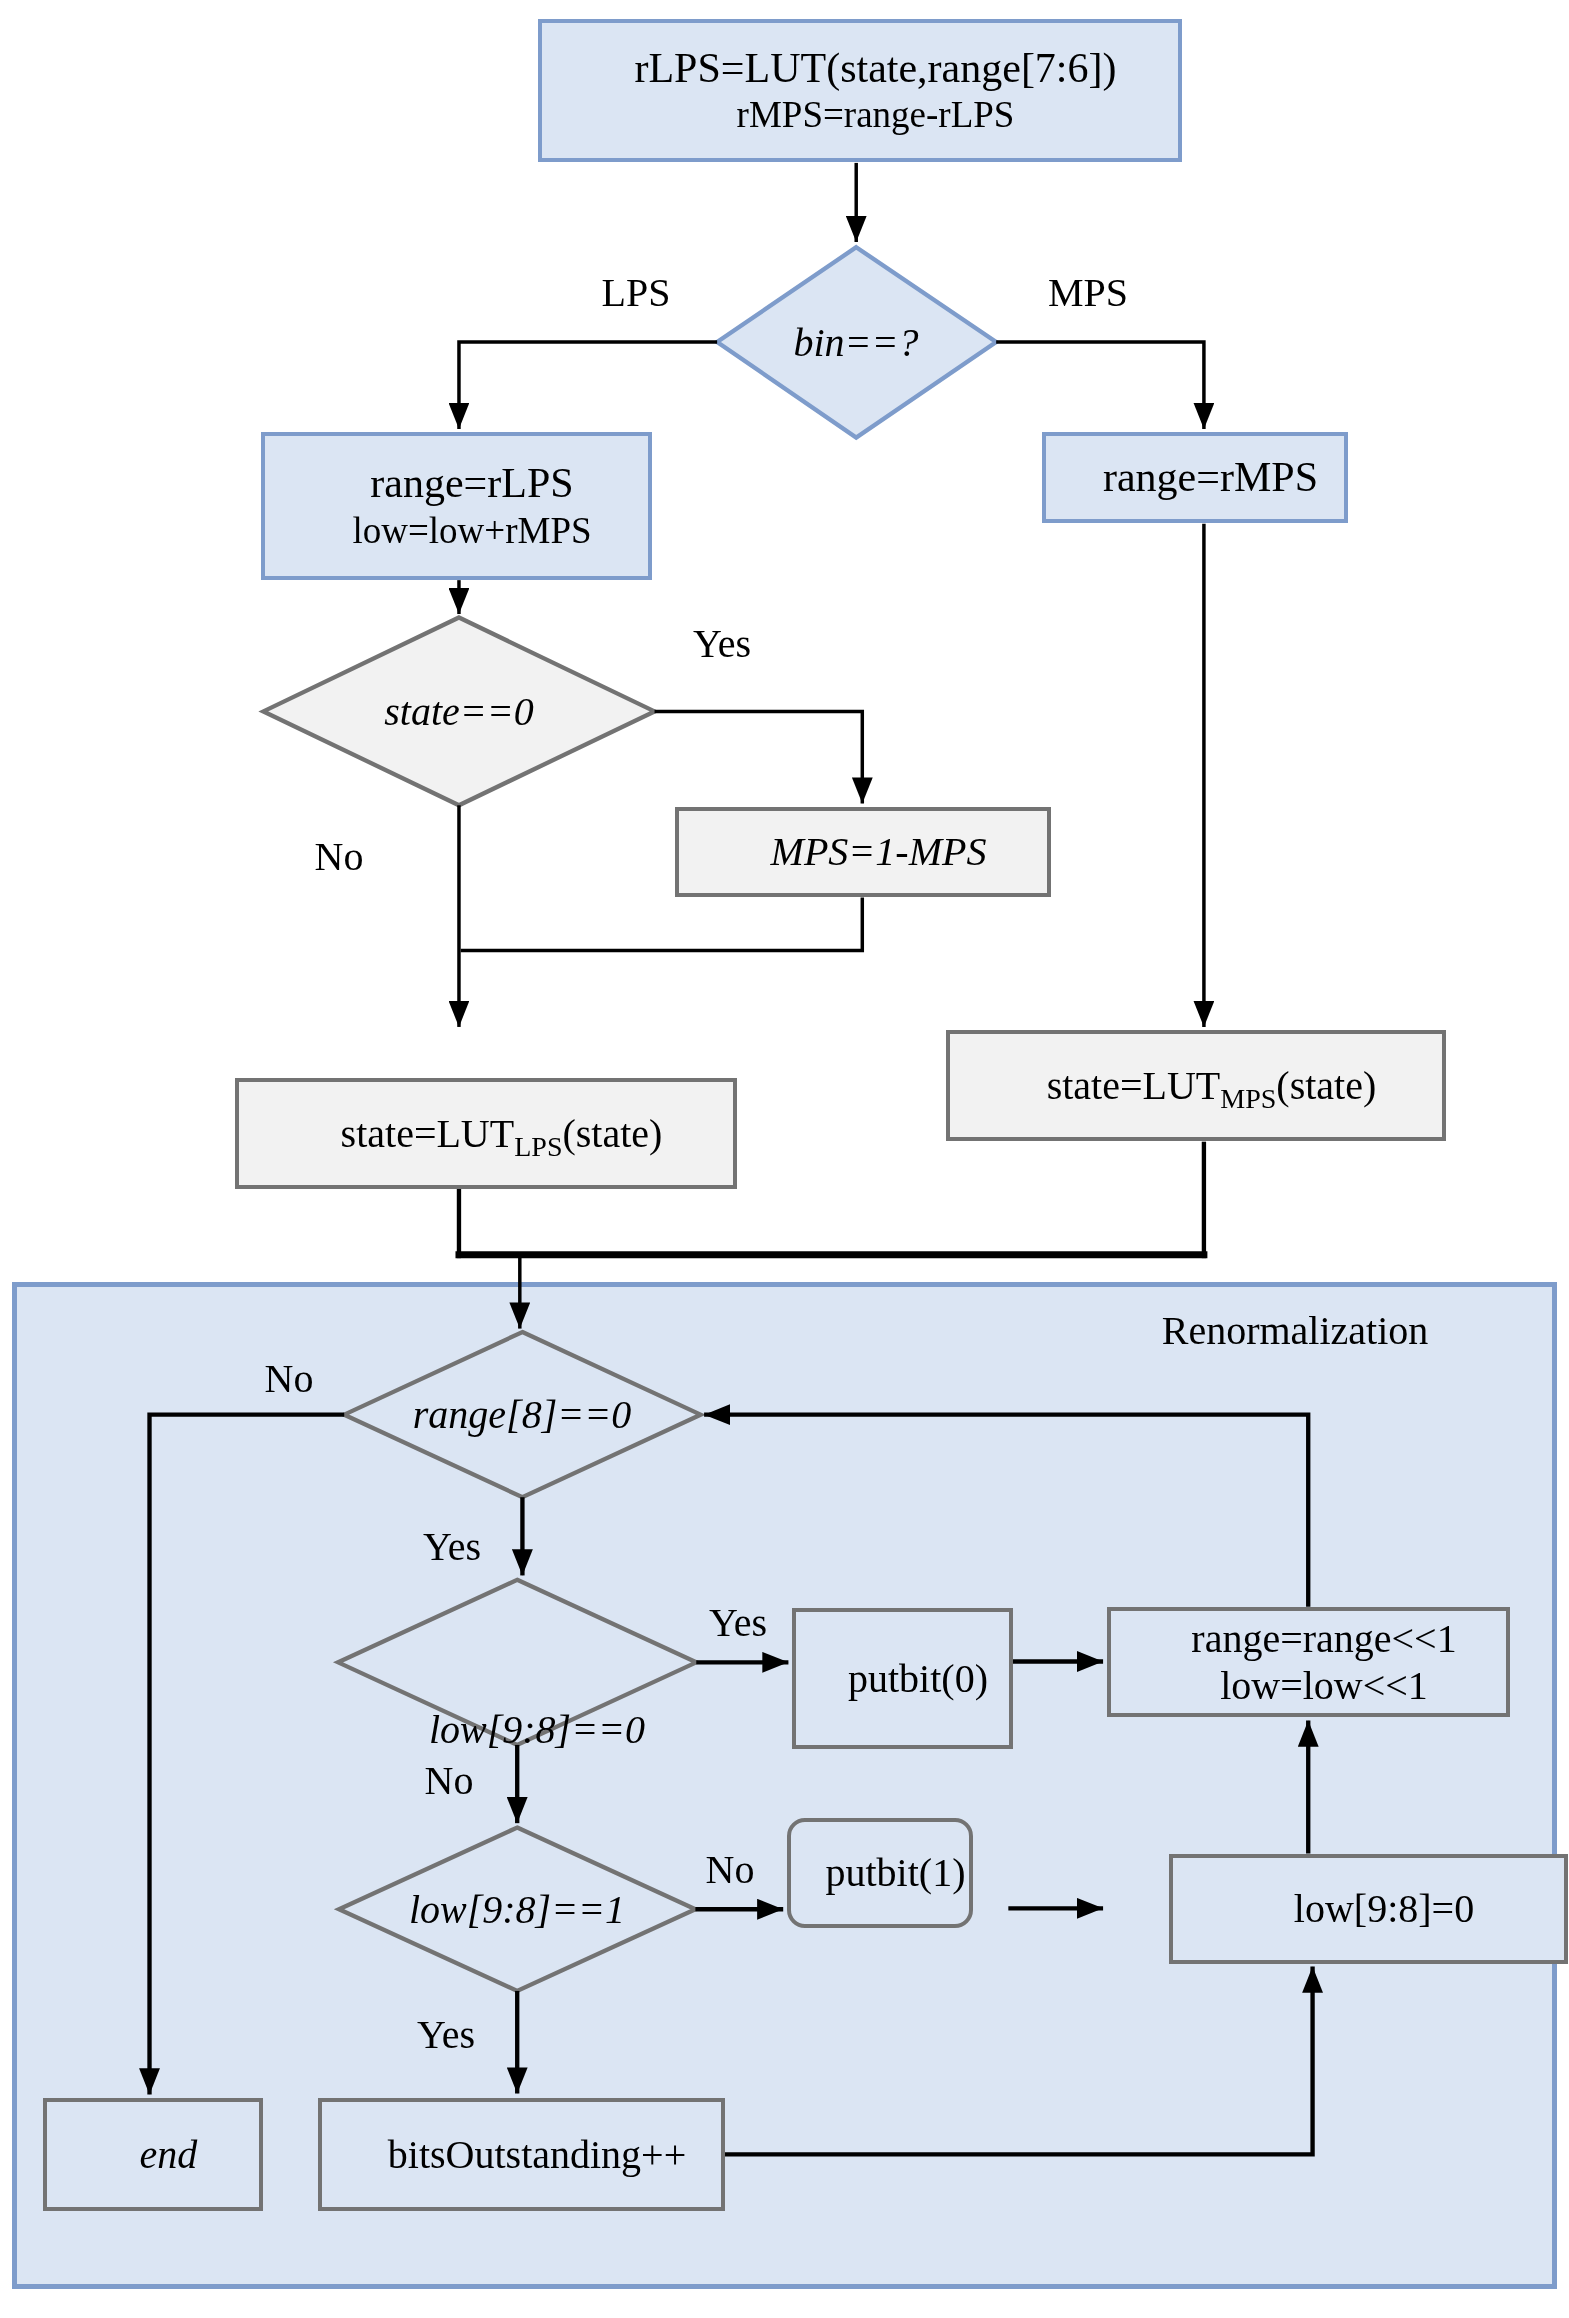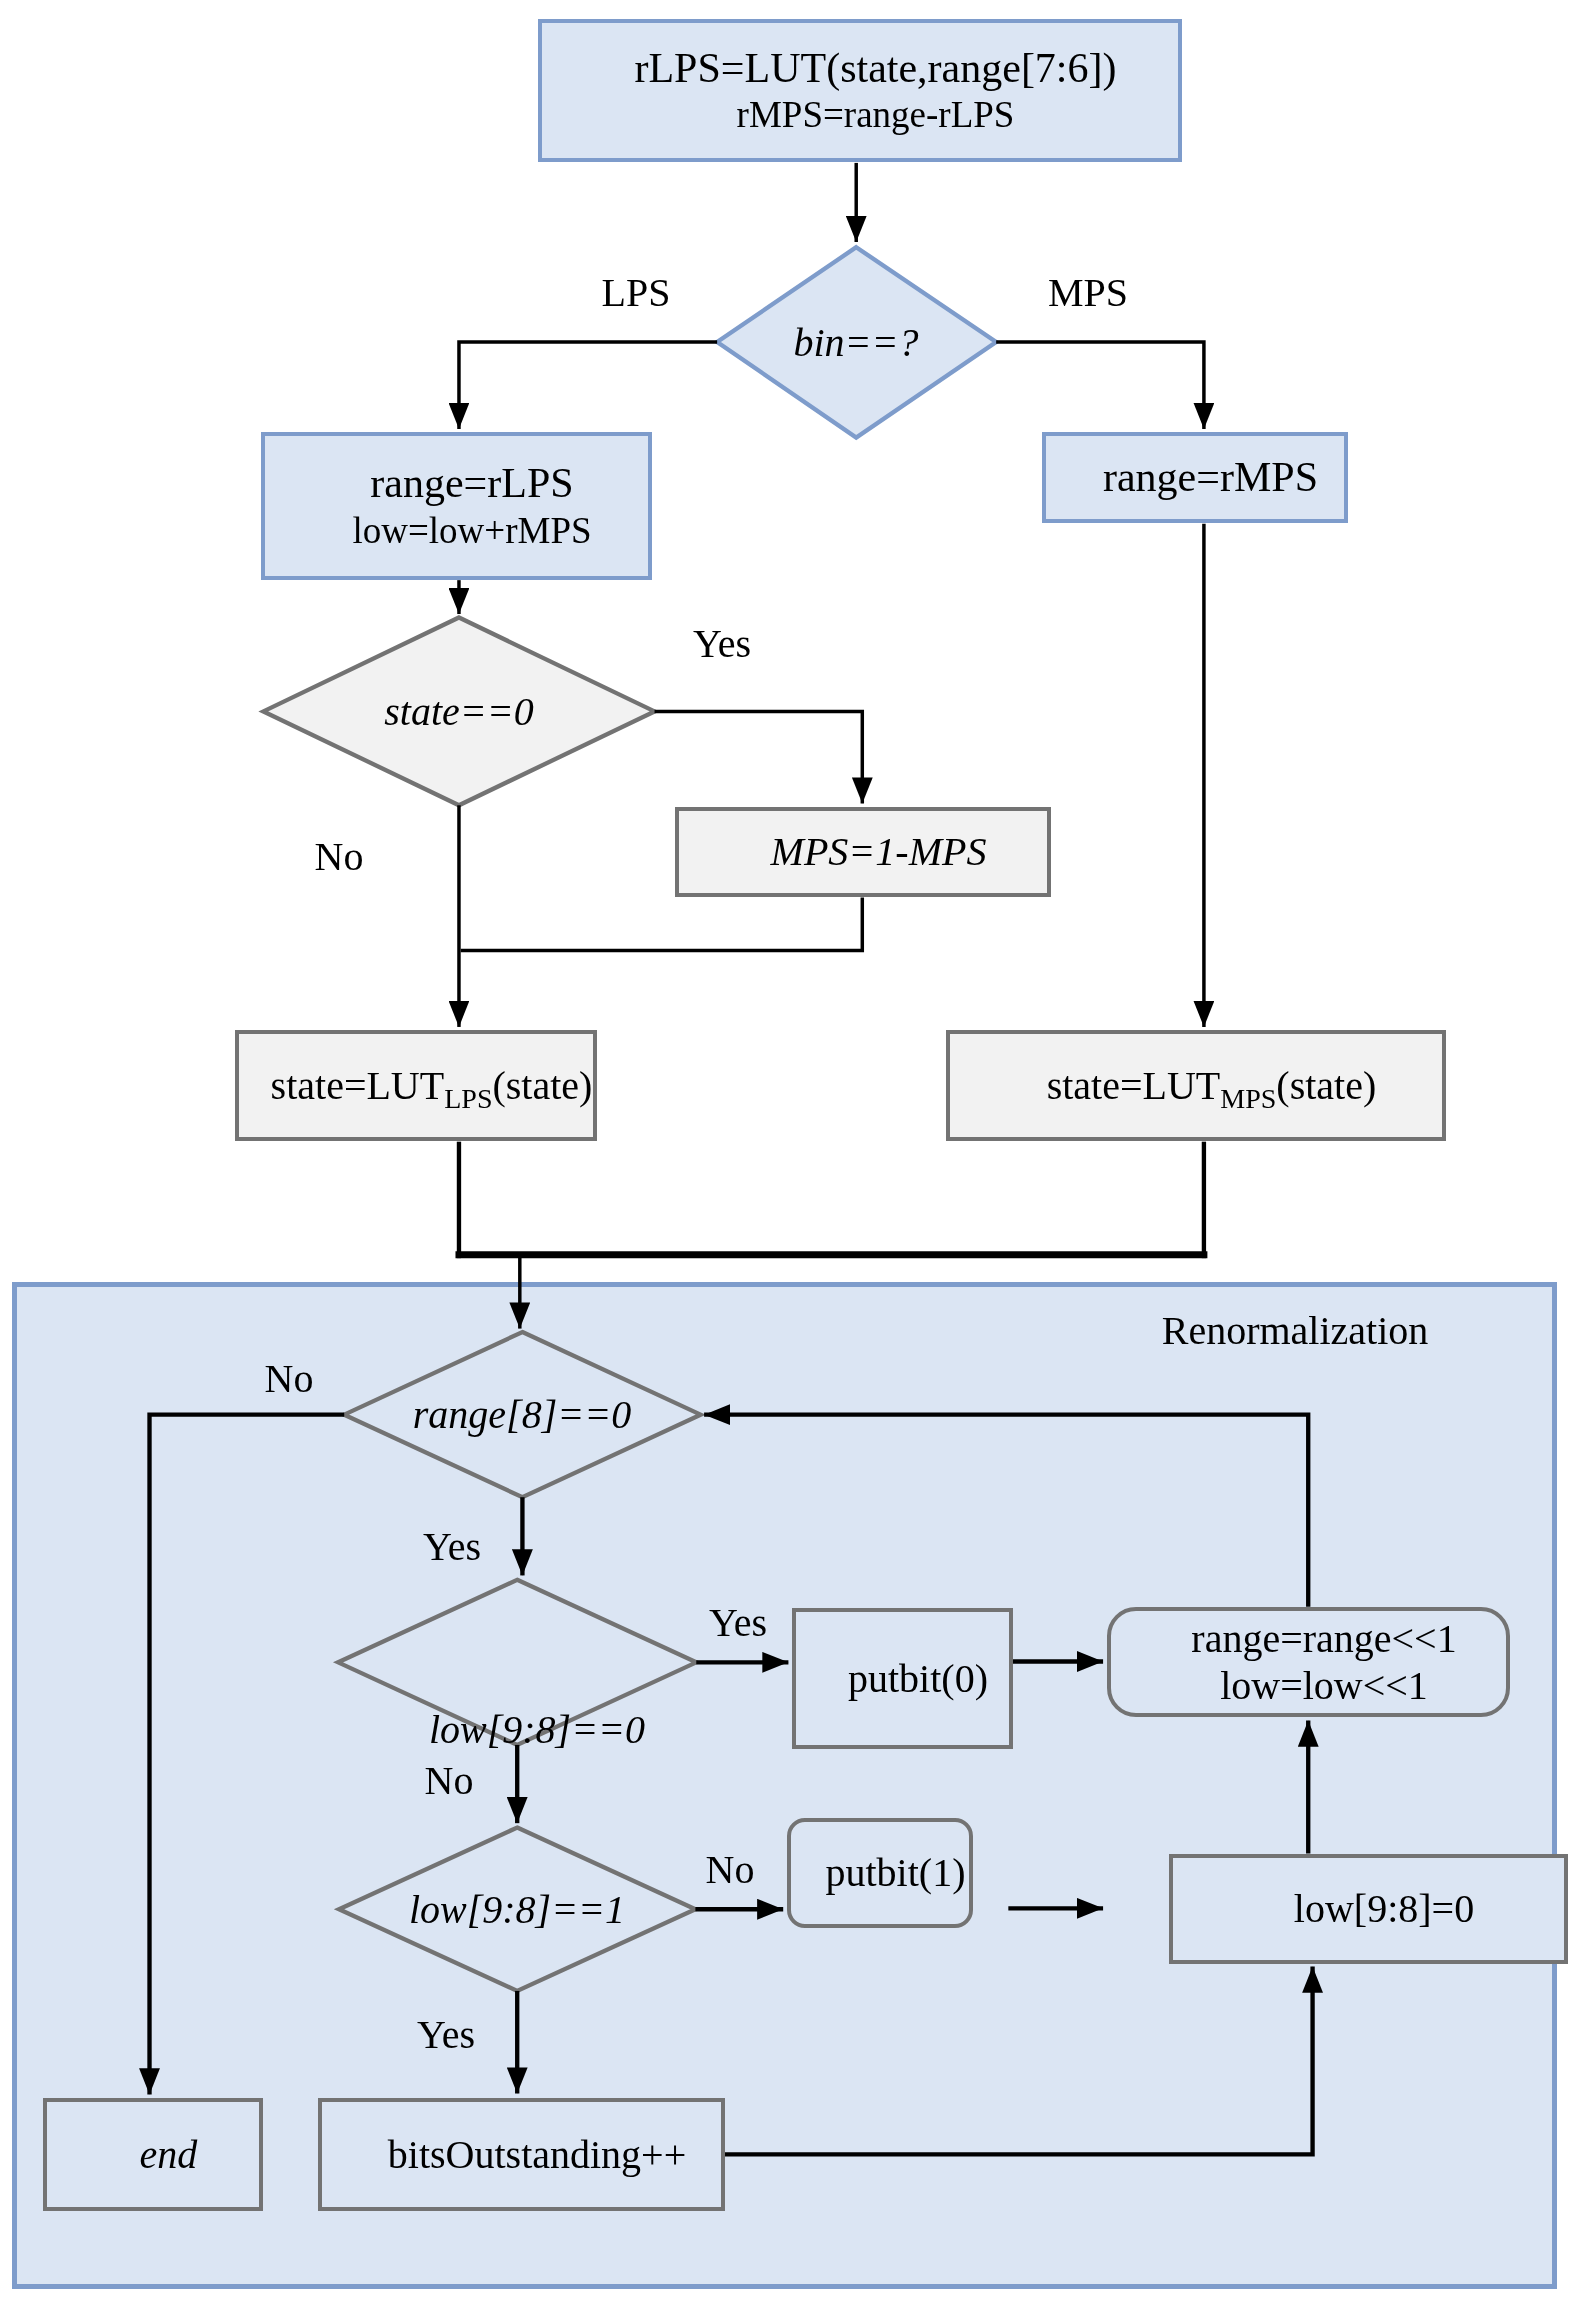--- a/index.html
+++ b/index.html
@@ -102,33 +102,33 @@
 
   <div class="node box-blue" style="left:261px;top:432px;width:391px;height:148px;">
     <div class="t48">range=rLPS</div>
     <div class="t42">low=low+rMPS</div>
   </div>
 
   <div class="node box-gray t46" style="left:675px;top:807px;width:376px;height:90px;font-style:italic;">
     <div>MPS=1-MPS</div>
   </div>
 
-  <div class="node box-gray t46" style="left:235px;top:1030px;width:362px;height:111px;text-align:center;">
+  <div class="node box-gray t46" style="left:235px;top:1078px;width:502px;height:111px;text-align:center;">
     <div><span>state=LUT</span><sub class="lut">LPS</sub><span>(state)</span></div>
   </div>
 
   <div class="node box-gray t46" style="left:946px;top:1030px;width:500px;height:111px;">
     <div><span>state=LUT</span><sub class="lut">MPS</sub><span>(state)</span></div>
   </div>
 
   <div class="node box-blueg t46" style="left:792px;top:1608px;width:221px;height:141px;justify-content:center;">
     <div>putbit(0)</div>
   </div>
 
-  <div class="node box-blueg" style="left:1107px;top:1607px;width:403px;height:110px;border-radius:29px;">
+  <div class="node box-blueg" style="left:1107px;top:1607px;width:403px;height:110px;">
     <div class="t46">range=range&lt;&lt;1</div>
     <div class="t46">low=low&lt;&lt;1</div>
   </div>
 
   <div class="node box-blueg t46" style="left:787px;top:1818px;width:186px;height:110px;border-radius:18px;">
     <div>putbit(1)</div>
   </div>
 
   <div class="node box-blueg t46" style="left:1169px;top:1854px;width:399px;height:110px;">
     <div>low[9:8]=0</div>

